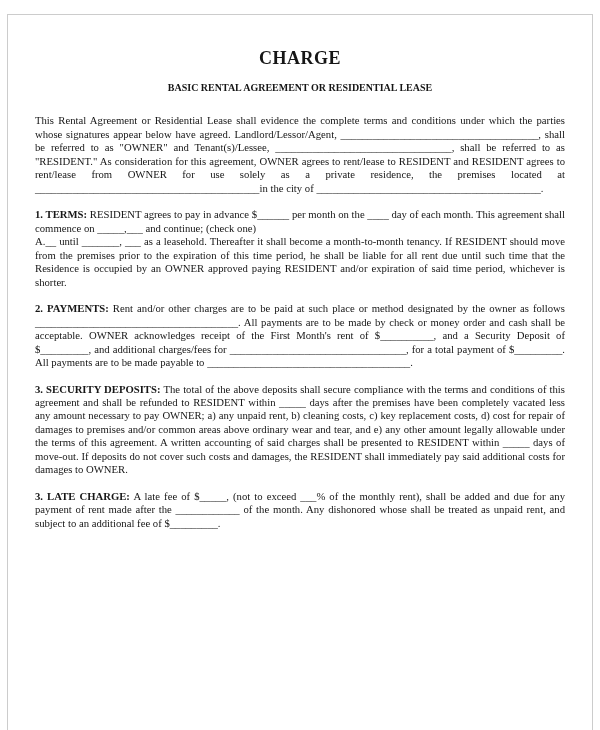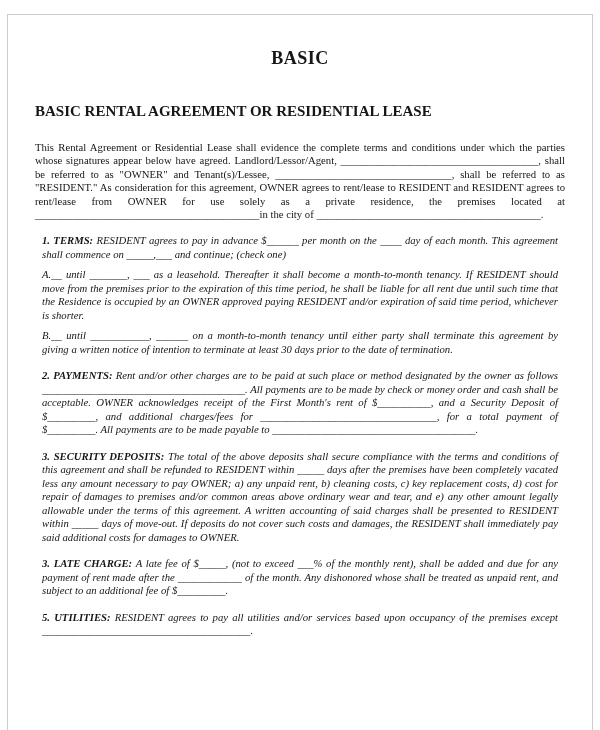--- a/index.html
+++ b/index.html
@@ -20,58 +20,55 @@
     line-height: 1.26;
   }
   .doc-title {
     text-align: center;
     font-size: 18px;
     font-weight: bold;
     letter-spacing: 0.5px;
     margin: 14px 0 0 0;
   }
   .doc-subtitle {
-    font-size: 15px;
+    text-align: center;
+    font-size: 10px;
     font-weight: bold;
-    margin: 32px 0 0 0;
+    margin: 12px 0 0 0;
   }
   .intro {
     margin: 20px 0 12px 0;
     text-align: justify;
   }
   .section { margin-top: 13px; }
-  .para { margin: 7px; text-align: justify; font-style: italic; }
+  .para { margin: 0; text-align: justify; }
   .sec-h { font-weight: bold; }
 </style>
 </head>
 <body>
 
 <div class="page">
 
-  <h1 class="doc-title">BASIC</h1>
+  <h1 class="doc-title">CHARGE</h1>
 
   <h2 class="doc-subtitle">BASIC RENTAL AGREEMENT OR RESIDENTIAL LEASE</h2>
 
   <p class="intro">This Rental Agreement or Residential Lease shall evidence the complete terms and conditions under which the parties whose signatures appear below have agreed. Landlord/Lessor/Agent, _____________________________________, shall be referred to as "OWNER" and Tenant(s)/Lessee, _________________________________, shall be referred to as "RESIDENT." As consideration for this agreement, OWNER agrees to rent/lease to RESIDENT and RESIDENT agrees to rent/lease from OWNER for use solely as a private residence, the premises located at __________________________________________in the city of __________________________________________.</p>
 
   <div class="section">
     <p class="para"><strong class="sec-h">1. TERMS:</strong> <span>RESIDENT agrees to pay in advance $______ per month on the ____ day of each month. This agreement shall commence on _____,___ and continue; (check one)</span></p>
     <p class="para">A.__ until _______, ___ as a leasehold. Thereafter it shall become a month-to-month tenancy. If RESIDENT should move from the premises prior to the expiration of this time period, he shall be liable for all rent due until such time that the Residence is occupied by an OWNER approved paying RESIDENT and/or expiration of said time period, whichever is shorter.</p>
-    <p class="para">B.__ until ___________, ______ on a month-to-month tenancy until either party shall terminate this agreement by giving a written notice of intention to terminate at least 30 days prior to the date of termination.</p>
   </div>
 
   <div class="section">
     <p class="para"><strong class="sec-h">2. PAYMENTS:</strong> <span>Rent and/or other charges are to be paid at such place or method designated by the owner as follows ______________________________________. All payments are to be made by check or money order and cash shall be acceptable. OWNER acknowledges receipt of the First Month's rent of $__________, and a Security Deposit of $_________, and additional charges/fees for _________________________________, for a total payment of $_________. All payments are to be made payable to ______________________________________.</span></p>
   </div>
 
   <div class="section">
     <p class="para"><strong class="sec-h">3. SECURITY DEPOSITS:</strong> <span>The total of the above deposits shall secure compliance with the terms and conditions of this agreement and shall be refunded to RESIDENT within _____ days after the premises have been completely vacated less any amount necessary to pay OWNER; a) any unpaid rent, b) cleaning costs, c) key replacement costs, d) cost for repair of damages to premises and/or common areas above ordinary wear and tear, and e) any other amount legally allowable under the terms of this agreement. A written accounting of said charges shall be presented to RESIDENT within _____ days of move-out. If deposits do not cover such costs and damages, the RESIDENT shall immediately pay said additional costs for damages to OWNER.</span></p>
   </div>
 
   <div class="section">
     <p class="para"><strong class="sec-h">3. LATE CHARGE:</strong> <span>A late fee of $_____, (not to exceed ___% of the monthly rent), shall be added and due for any payment of rent made after the ____________ of the month. Any dishonored whose shall be treated as unpaid rent, and subject to an additional fee of $_________.</span></p>
   </div>
 
-  <div class="section">
-    <p class="para"><strong class="sec-h">5. UTILITIES:</strong> <span>RESIDENT agrees to pay all utilities and/or services based upon occupancy of the premises except _______________________________________.</span></p>
-  </div>
 
 </div>
 
 </body></html>

